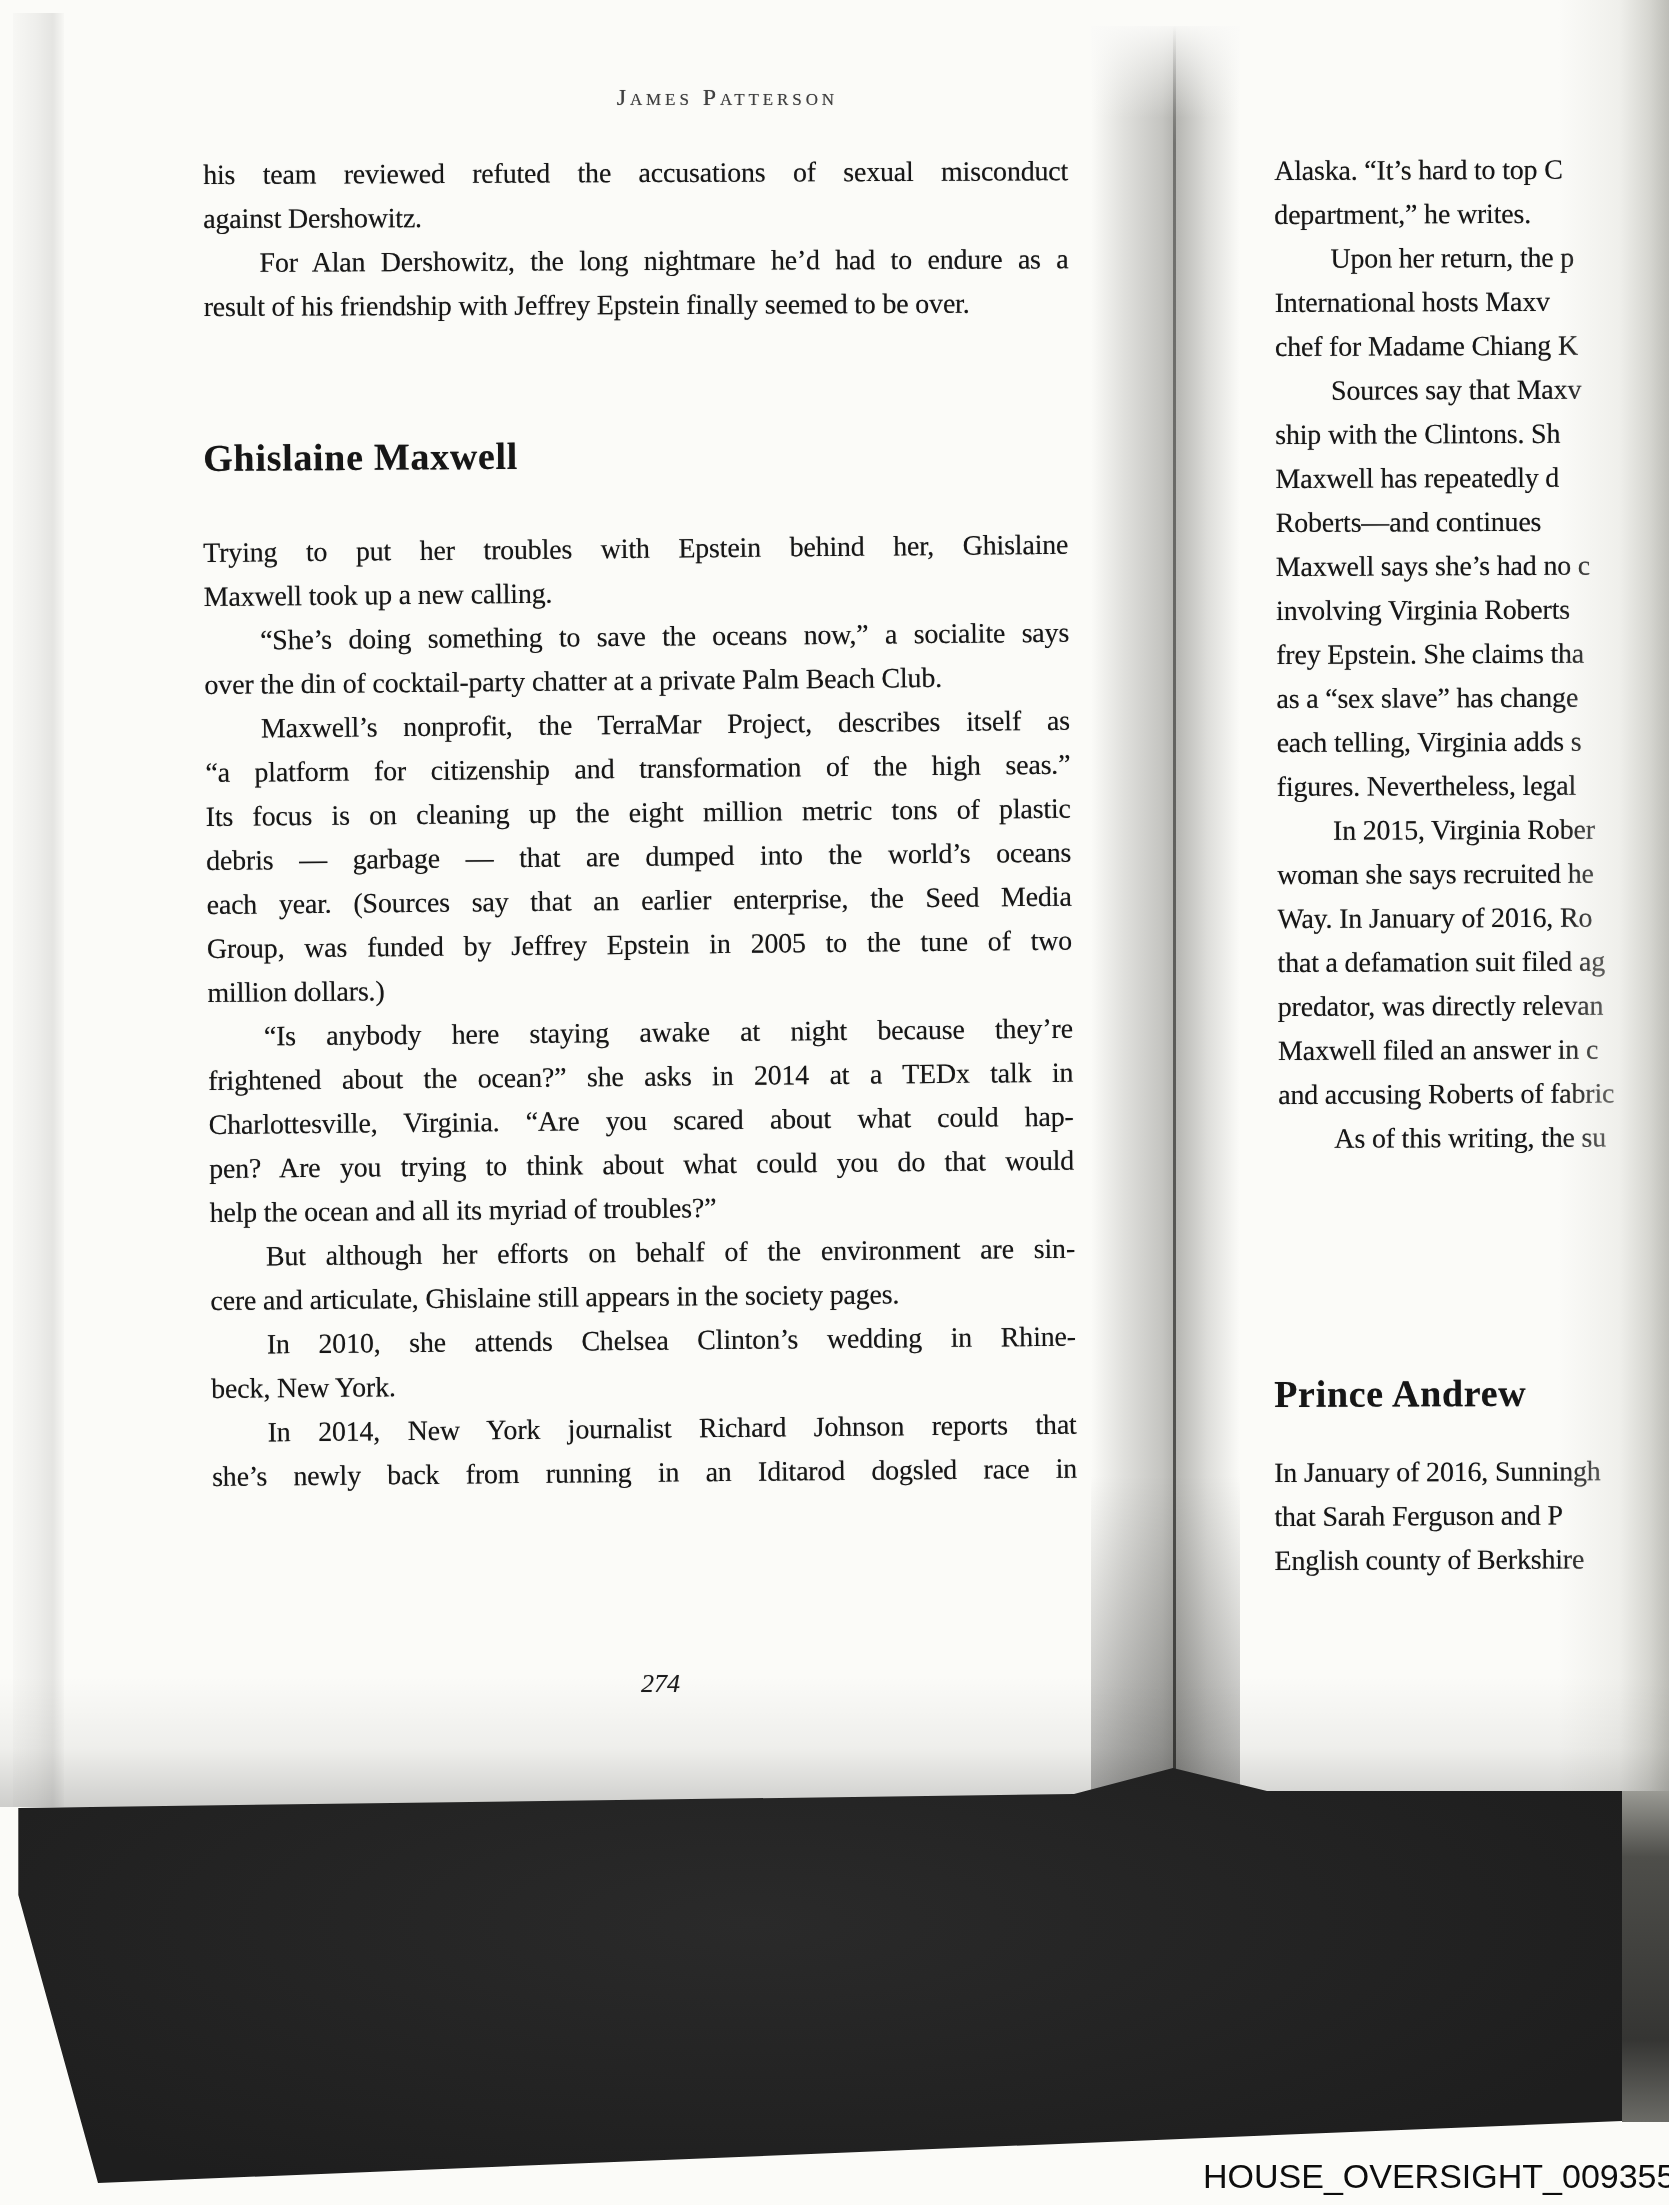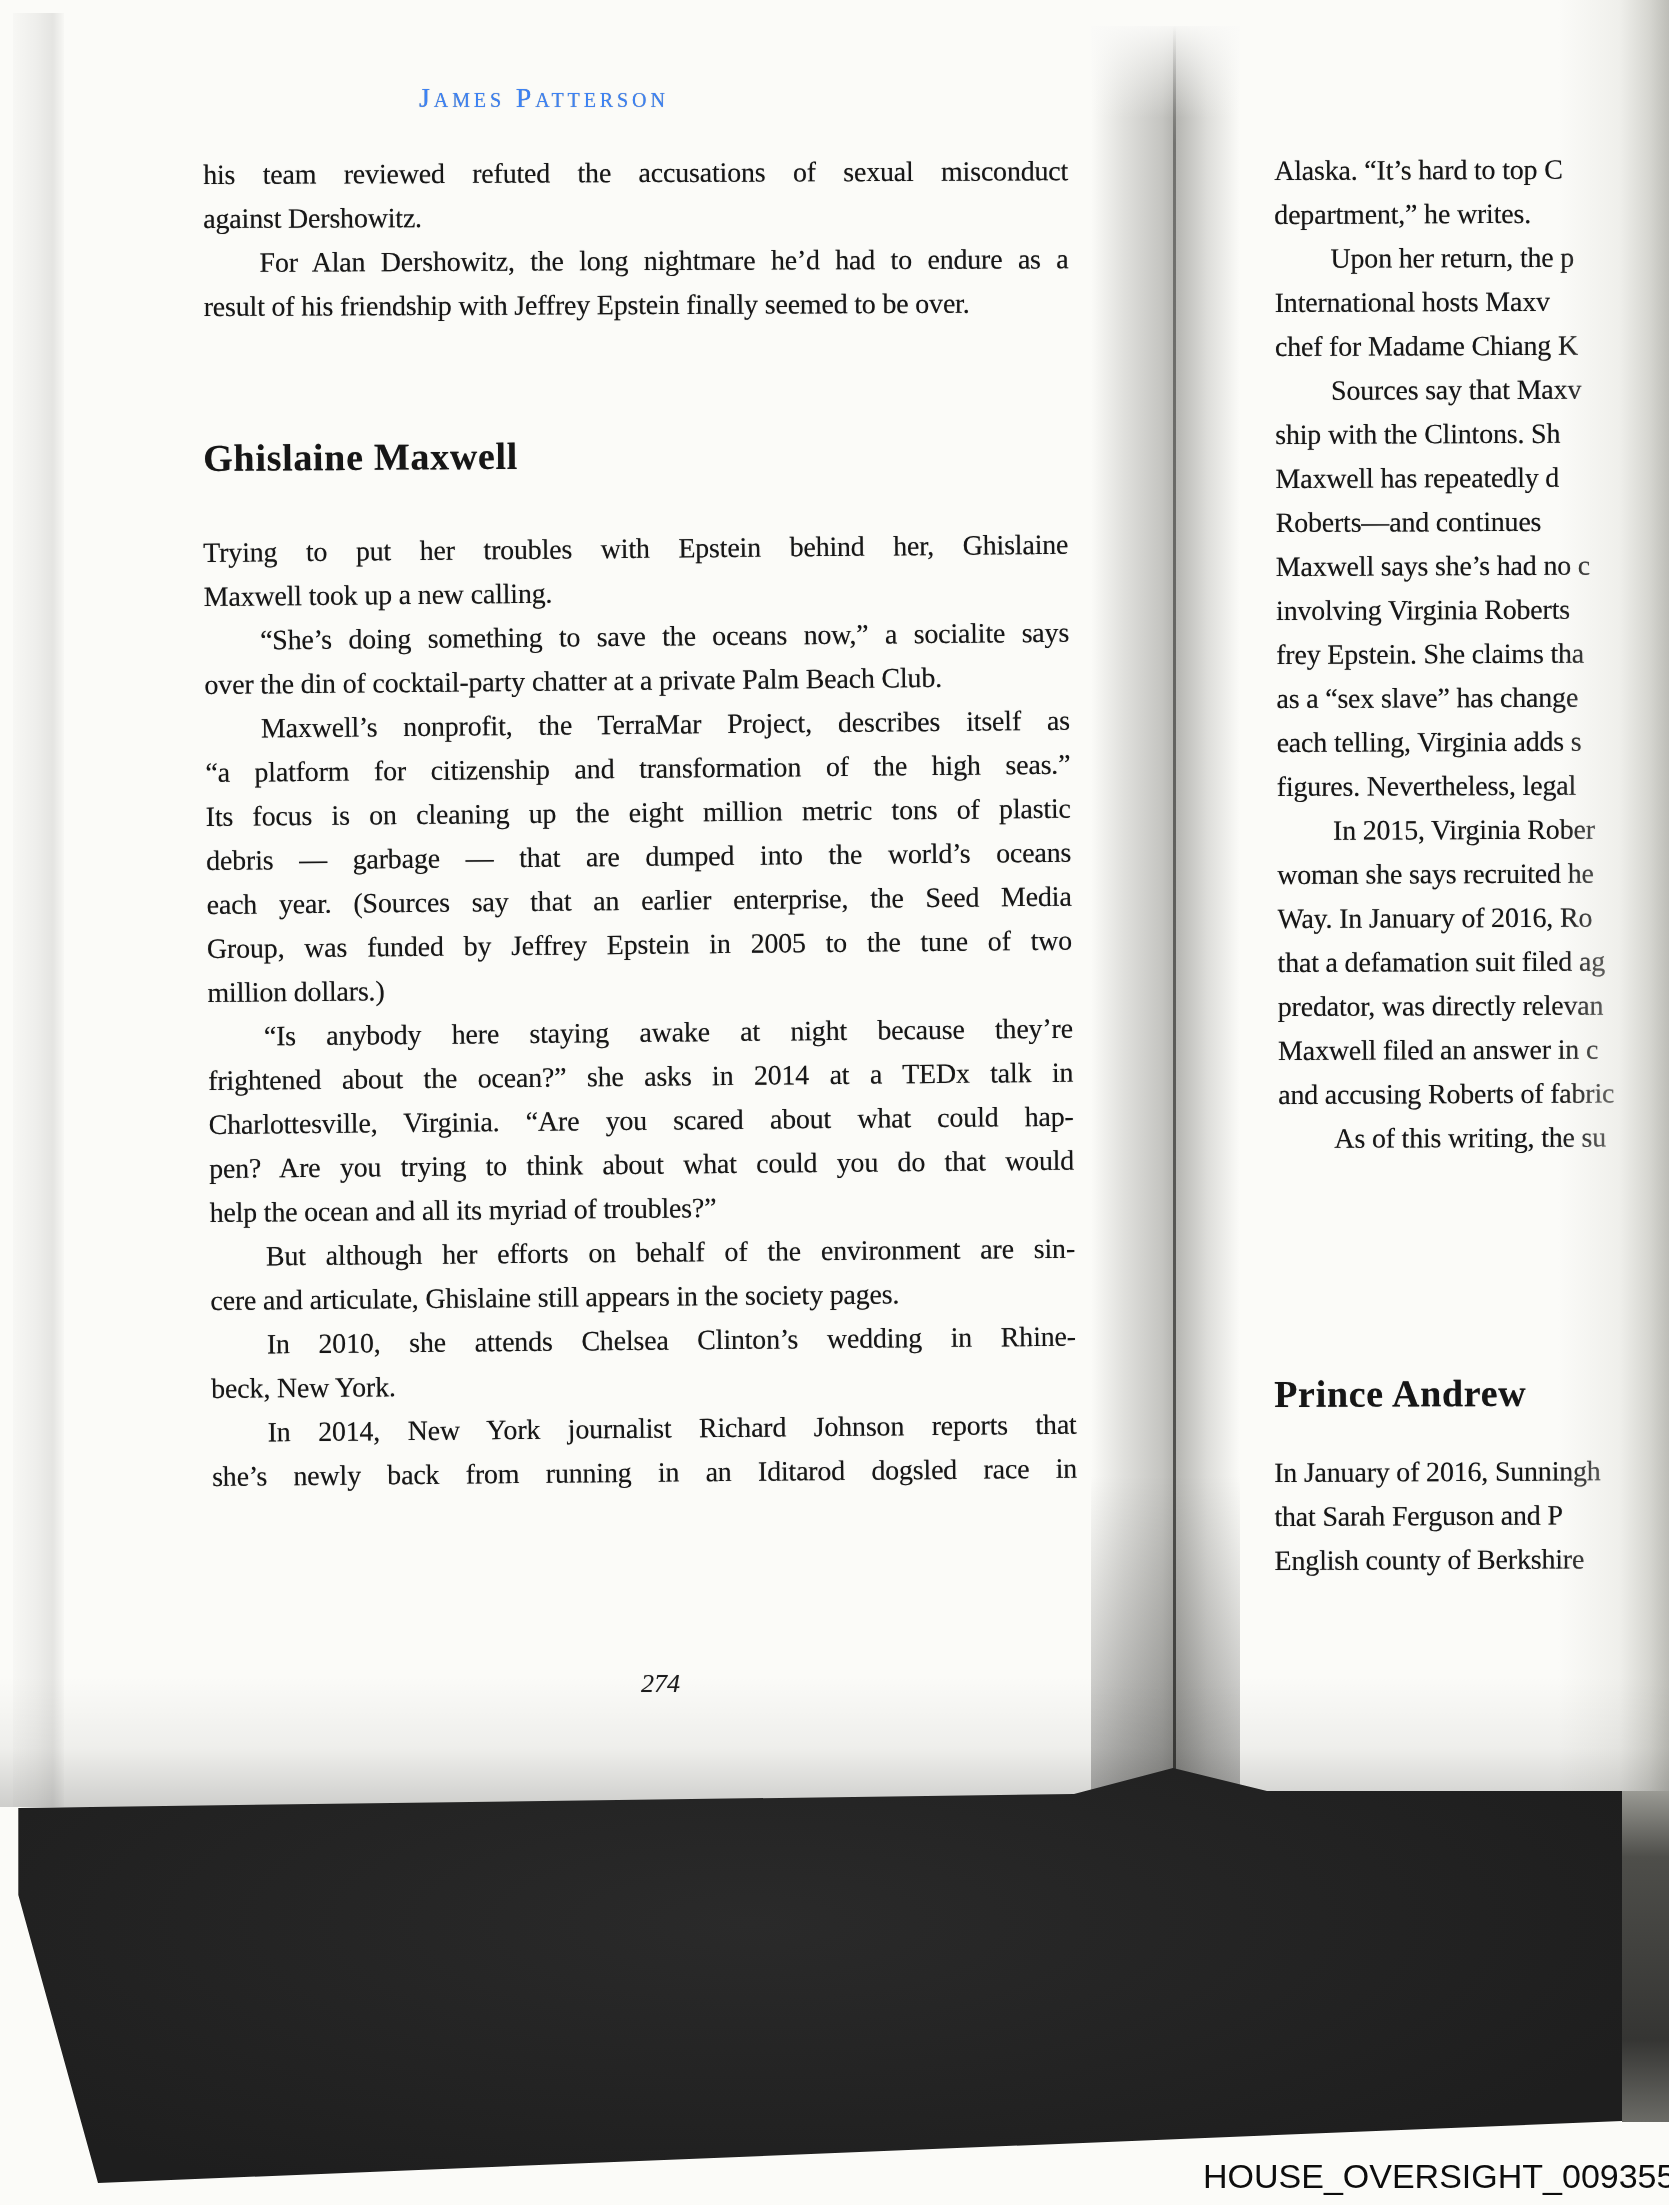--- a/index.html
+++ b/index.html
@@ -37,22 +37,22 @@
     background:radial-gradient(ellipse at 45% 40%, #2a2a2a, #1e1e1e 75%);
     clip-path:polygon(18.3px 73px, 1074px 59px, 1173px 33px, 1267px 56px, 1622px 56px, 1622px 386px, 98px 448px, 18.3px 160px);
   }
   .right-gray-strip {
     position:absolute; left:1622px; top:1791px; width:47px; height:331px; z-index:7;
     background:linear-gradient(180deg, #9a9a94, #4e4e4a 20%, #353533 75%, #6b6b66);
   }
   
   .running-header {
     position:absolute; left:419px; top:82px; width:419px; height:31px;
-    line-height:31px; text-align:left;
-    font-variant:small-caps; letter-spacing:3.9px; font-size:28px; color:#3b82f6;
+    line-height:31px; text-align:right;
+    font-variant:small-caps; letter-spacing:3.9px; font-size:24px; color:#404040;
     text-shadow:0 0 0.7px rgba(30,30,30,0.5);
   }
   .col { position:absolute; z-index:2; }
   .line {
     height:44px; line-height:44px; font-size:28px; color:#171717;
     white-space:nowrap; letter-spacing:-0.2px;
     text-shadow:0 0 0.7px rgba(20,20,20,0.55);
   }
   .line.j { text-align:justify; text-align-last:justify; }
   .line.in { text-indent:56px; }

